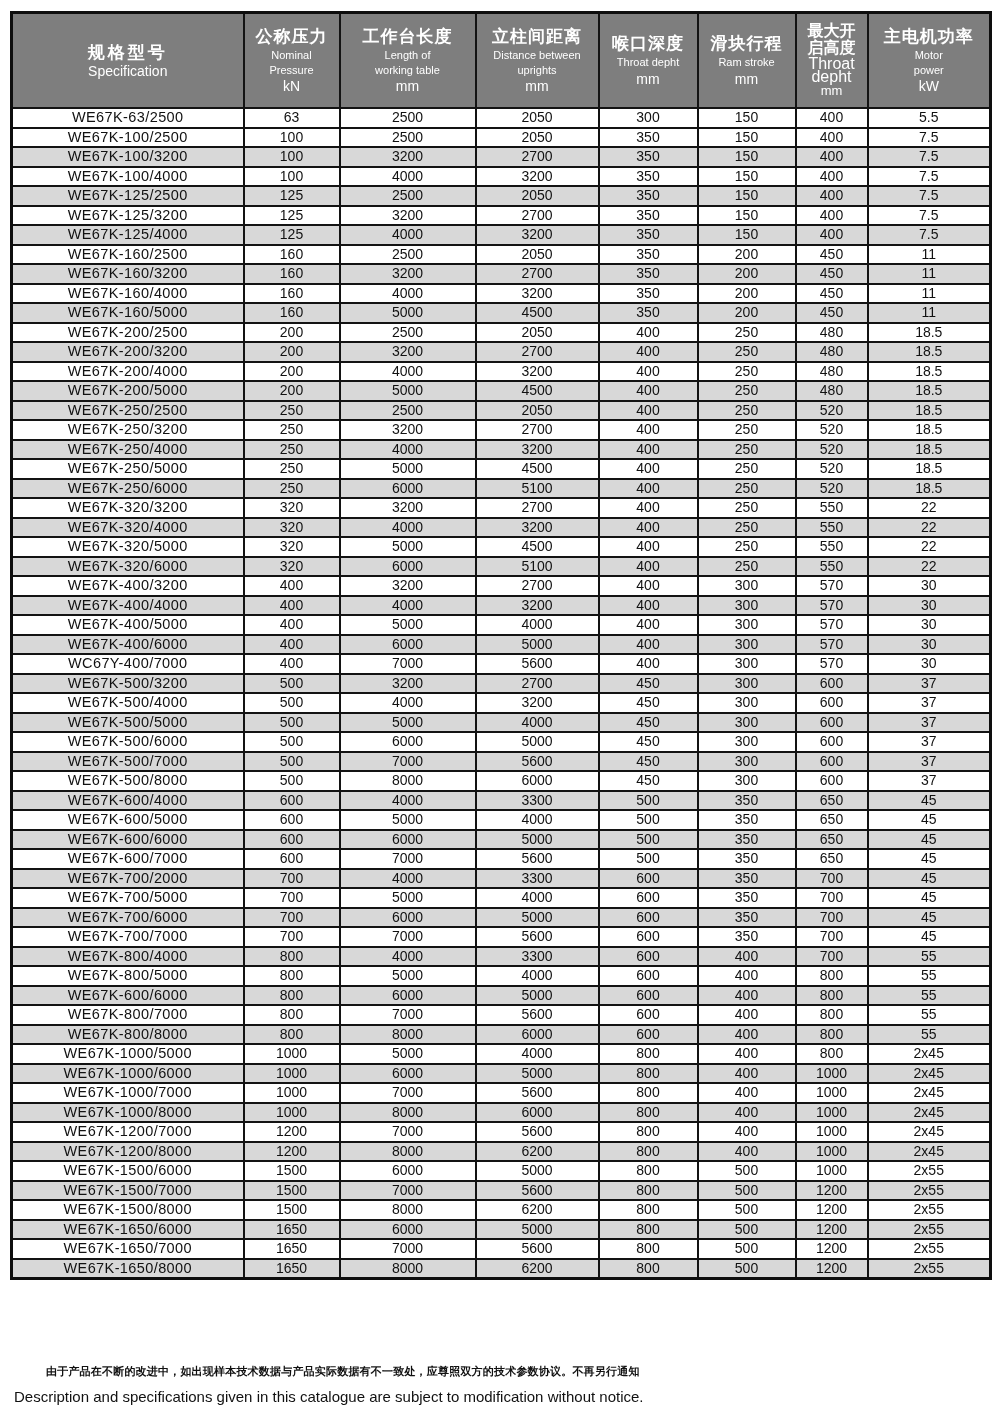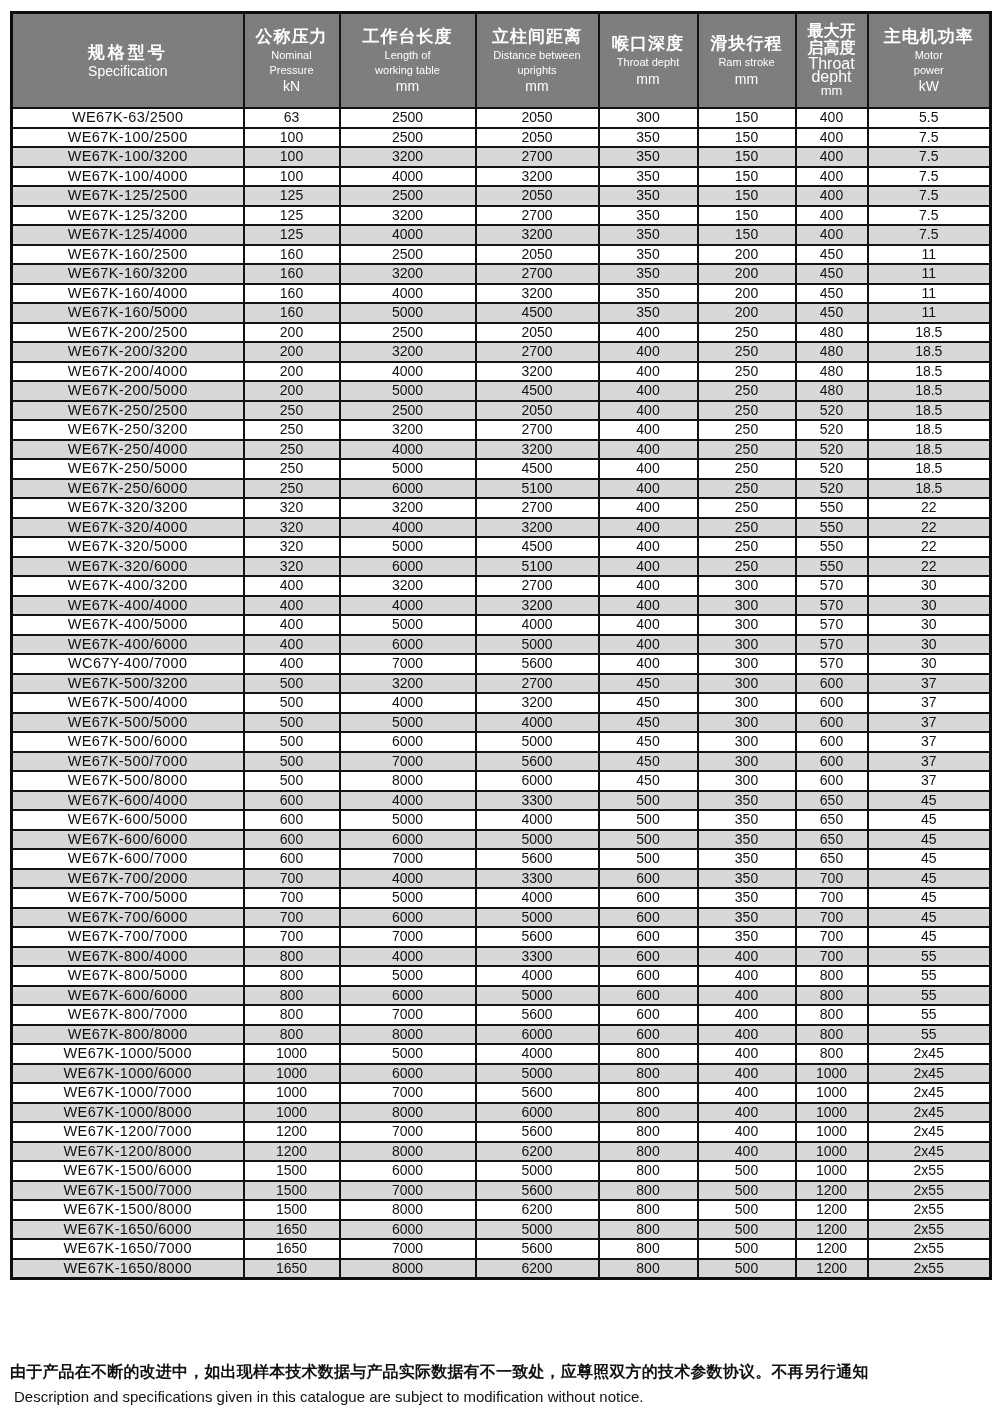--- a/index.html
+++ b/index.html
@@ -82,24 +82,25 @@
     letter-spacing: 0.4px;
   }
   .footnote {
     position: absolute;
     left: 10px;
     top: 1363px;
     width: 980px;
     color: #111111;
   }
   .fn-cn {
-    font-size: 16px;
+    font-size: 11px;
     line-height: 17px;
     font-weight: bold;
     letter-spacing: 0.2px;
+    margin-left: 36px;
   }
   .fn-en {
     font-size: 15px;
     line-height: 17px;
     margin-top: 8px;
     margin-left: 4px;
   }
 </style>
 </head>
 <body>

